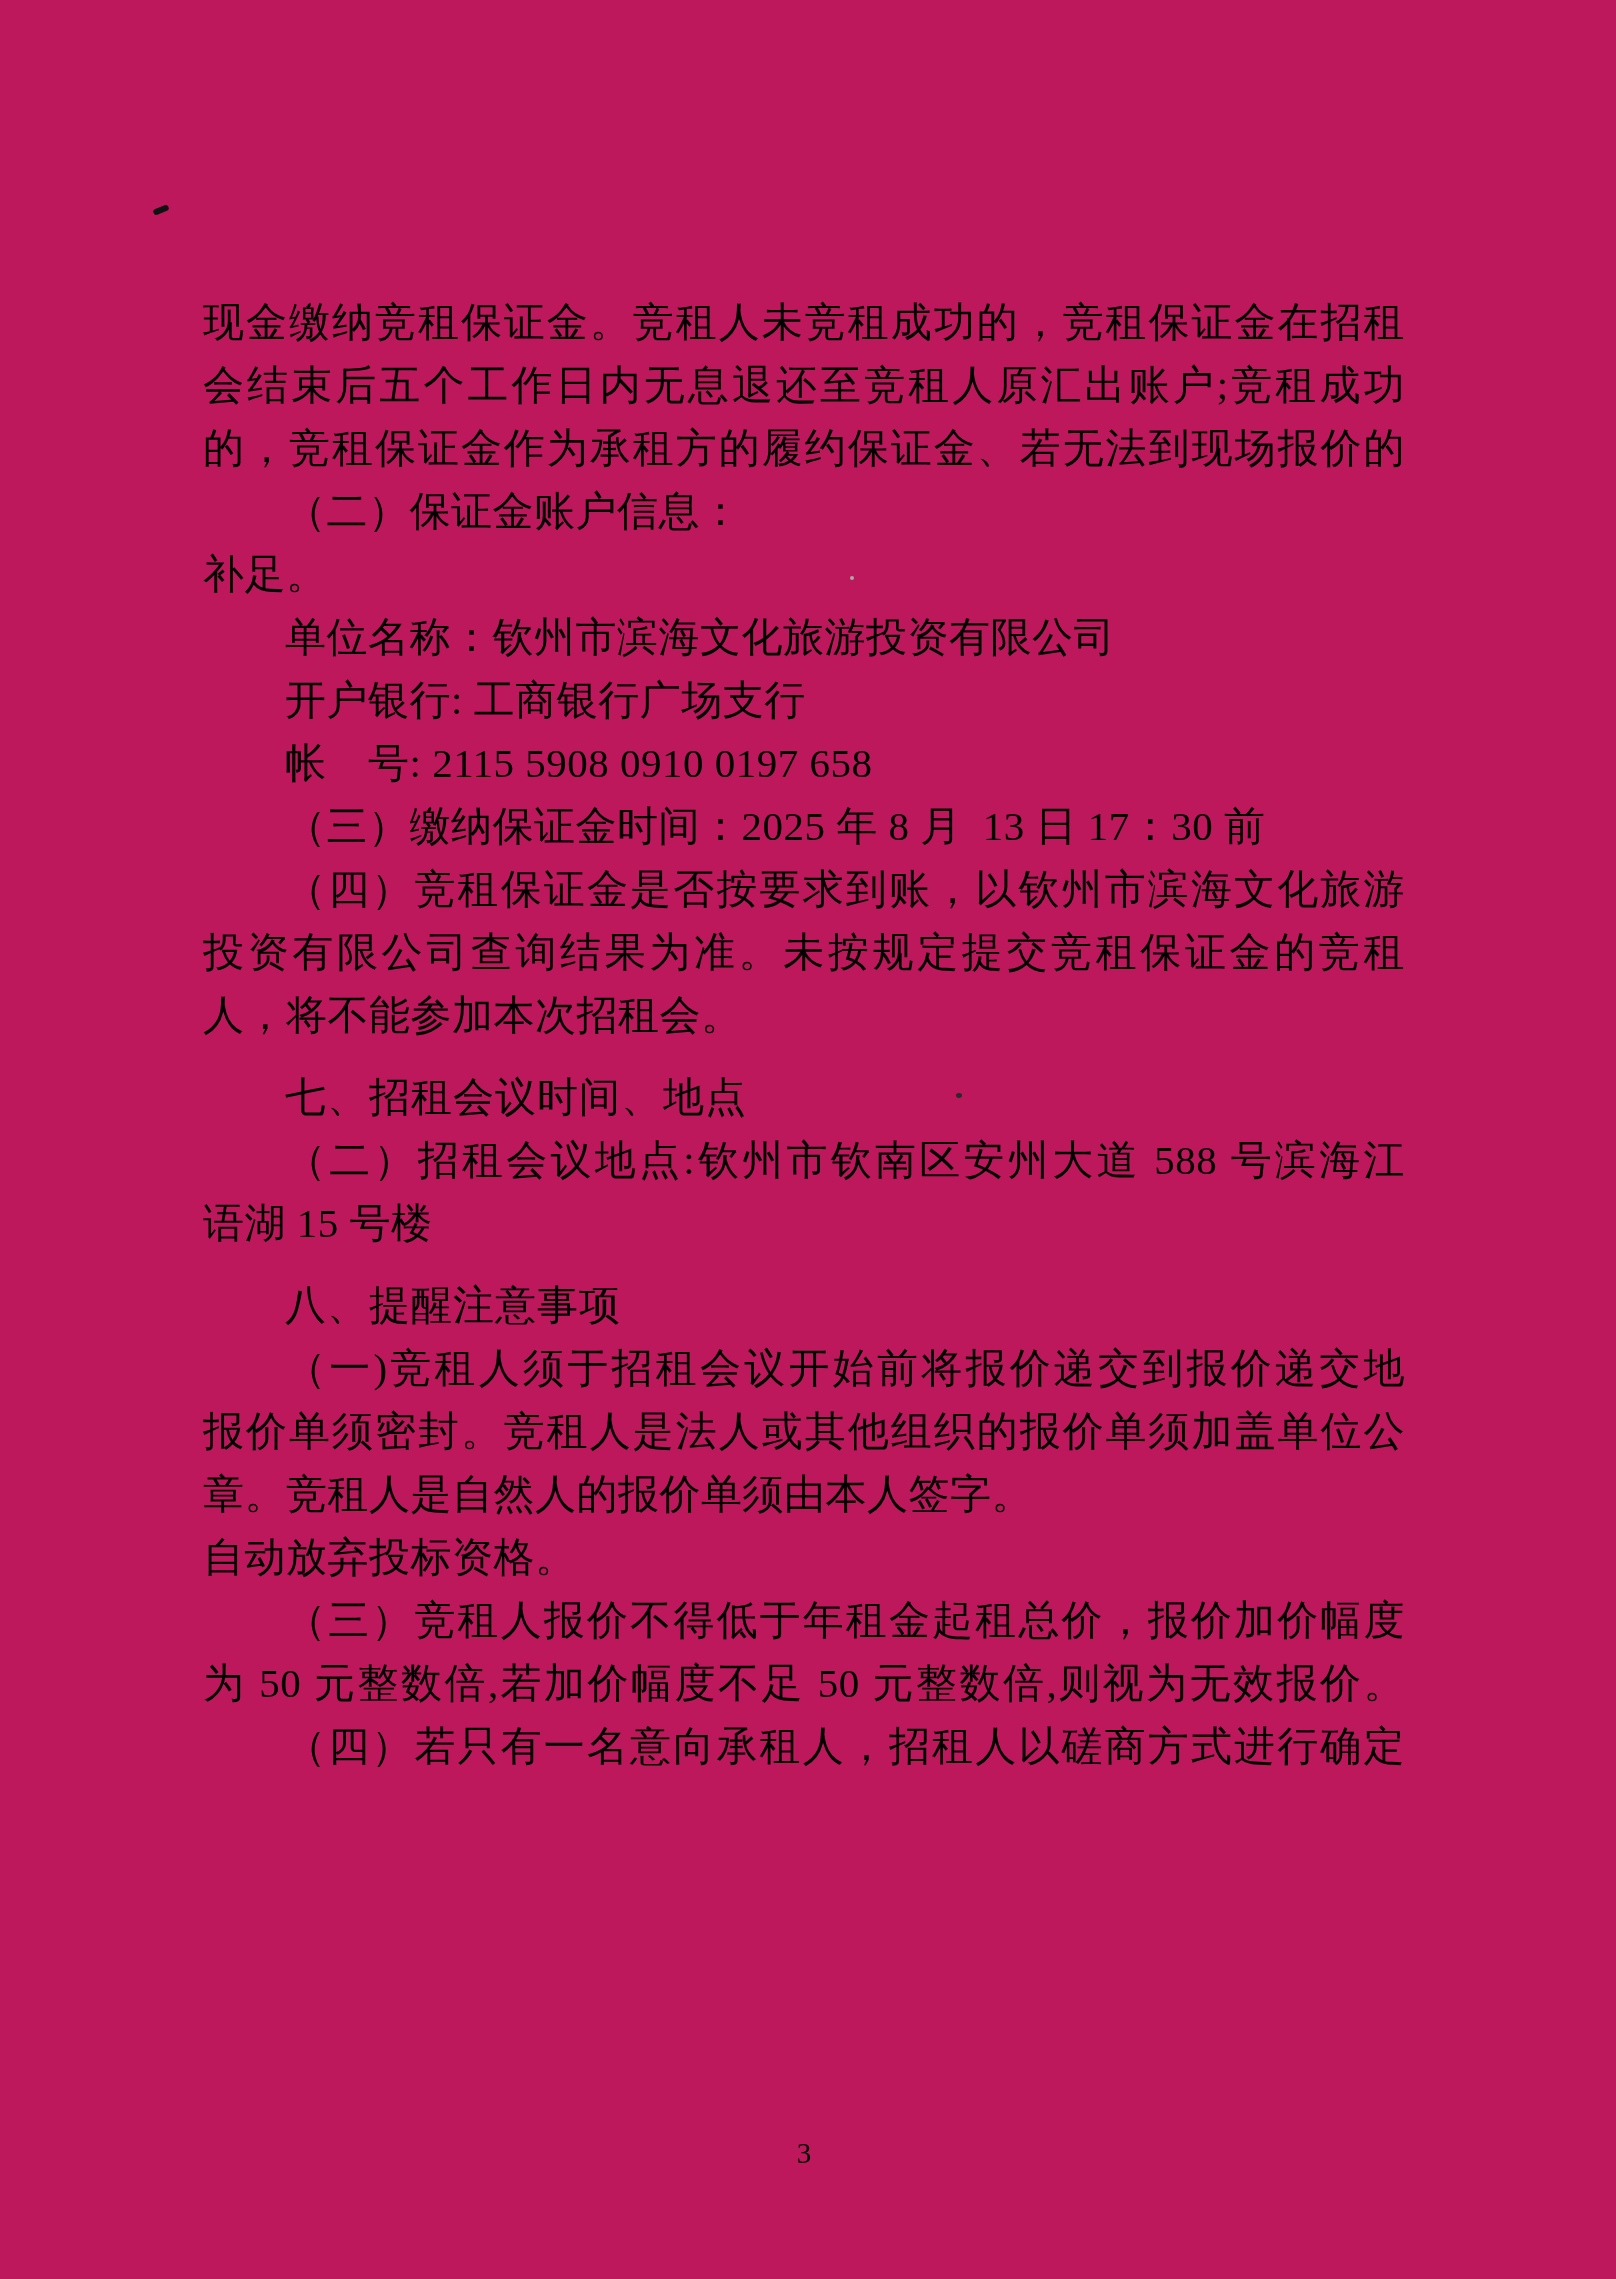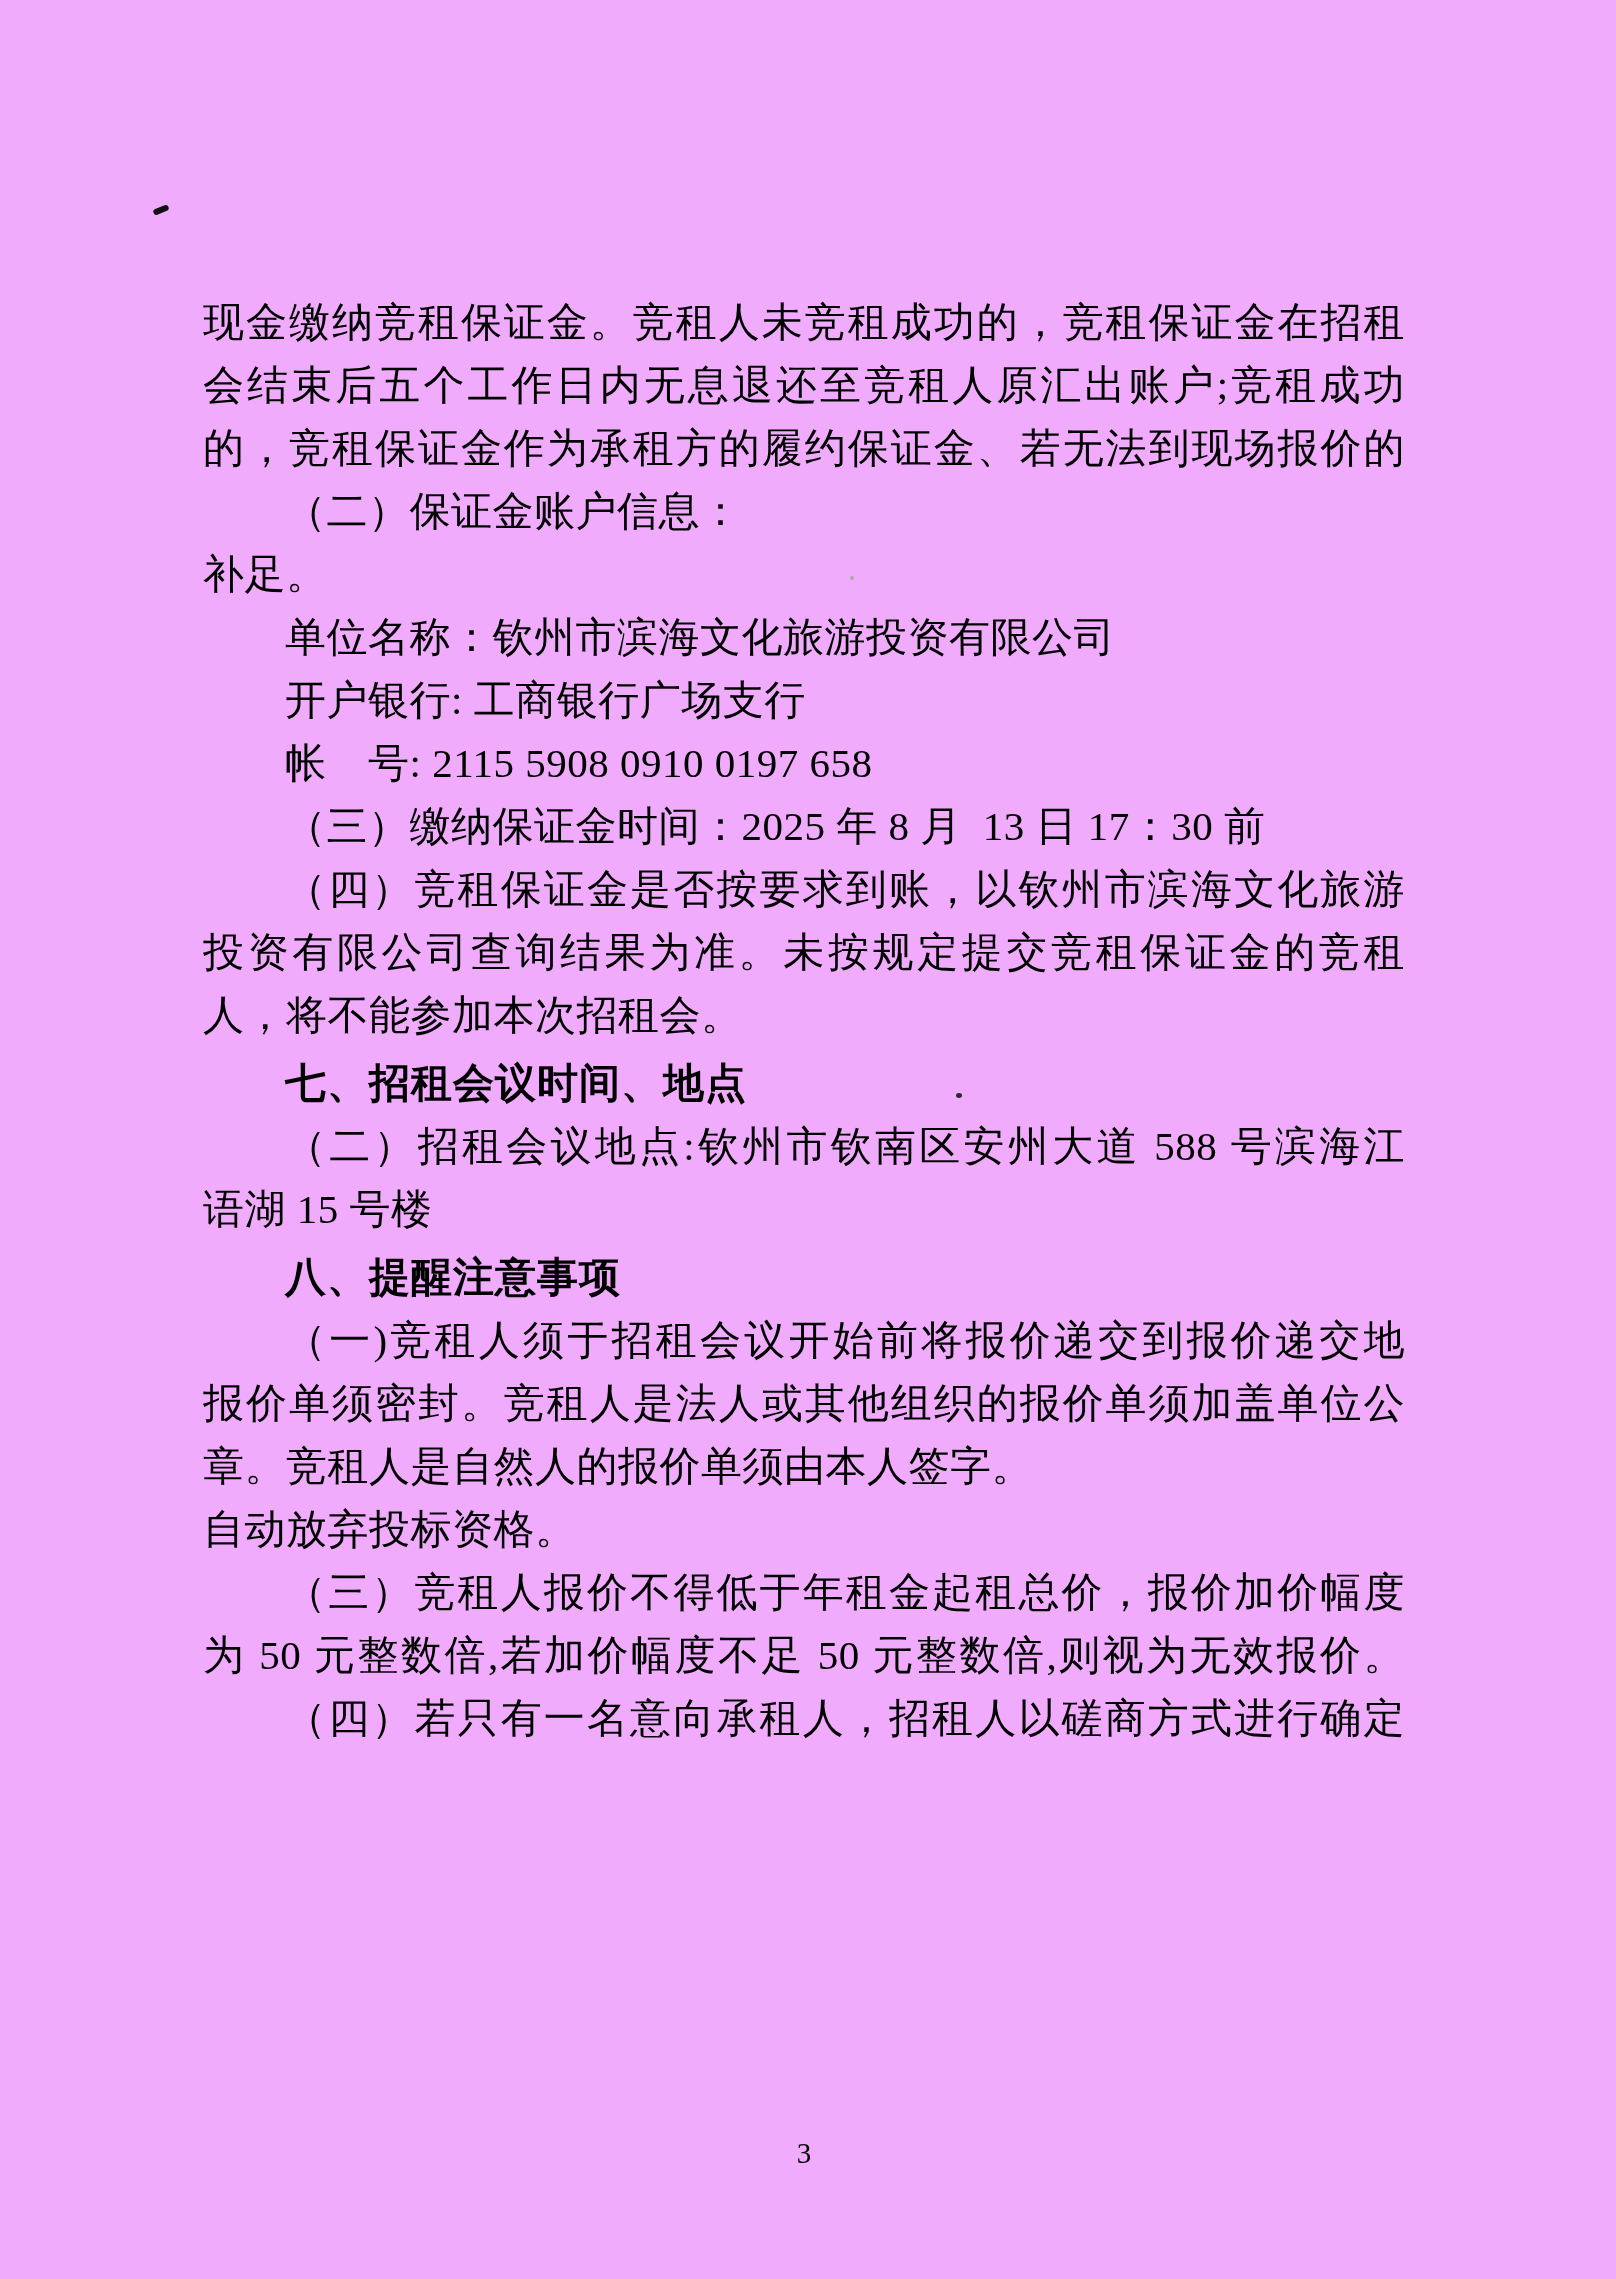--- a/index.html
+++ b/index.html
@@ -1,20 +1,20 @@
 <!DOCTYPE html>
 <html><head>
 <meta charset="utf-8">
 <style>
   html, body { margin: 0; padding: 0; background: #e8e8e8; }
   .page {
     position: relative;
     width: 1616px;
     height: 2280px;
-    background: #f0abfc;
+    background: #be185d;
     overflow: hidden;
     font-family: "Liberation Serif", serif;
     color: #000000;
   }
   .doc {
     position: absolute;
     left: 203px;
     top: 291px;
     width: 1202px;
     font-size: 41px;
@@ -23,22 +23,22 @@
   }
   .line {
     text-align: justify;
     text-align-last: left;
     white-space: pre-wrap;
   }
   .line.full { text-align-last: justify; }
   .line.indent { text-indent: 2em; }
   .line.heading {
     font-family: "Liberation Sans", sans-serif;
-    font-weight: 700;
-    margin-top: 5px;
+    font-weight: 400;
+    margin-top: 19px;
     letter-spacing: 1px;
   }
   .u {
     text-decoration: underline;
     text-decoration-thickness: 2.9px;
     text-underline-offset: 6.9px;
   }
   .page-number {
     position: absolute;
     left: 203px;

